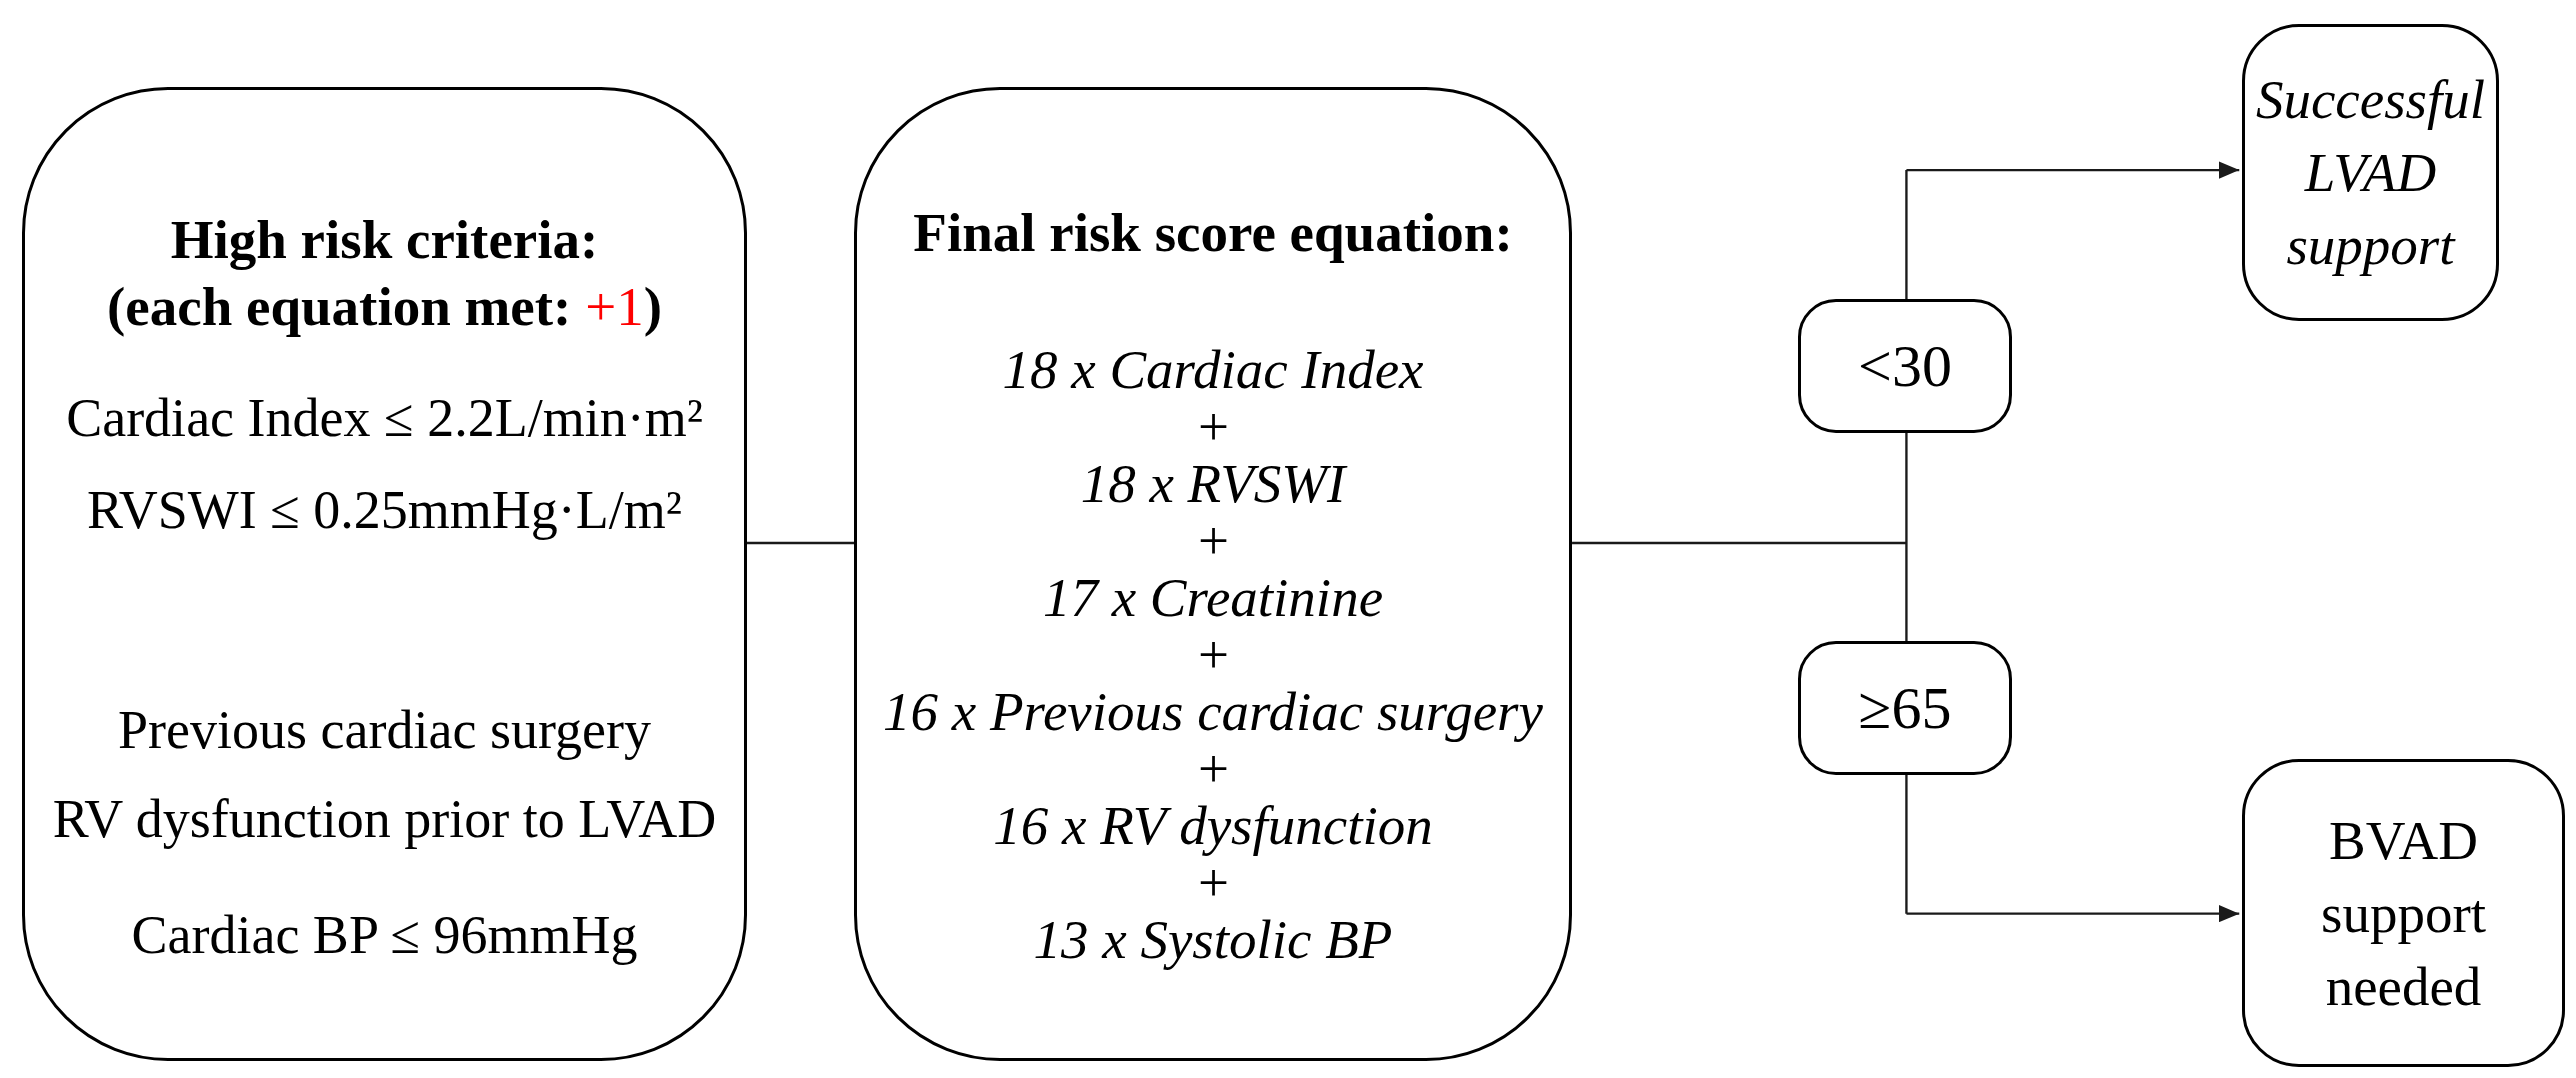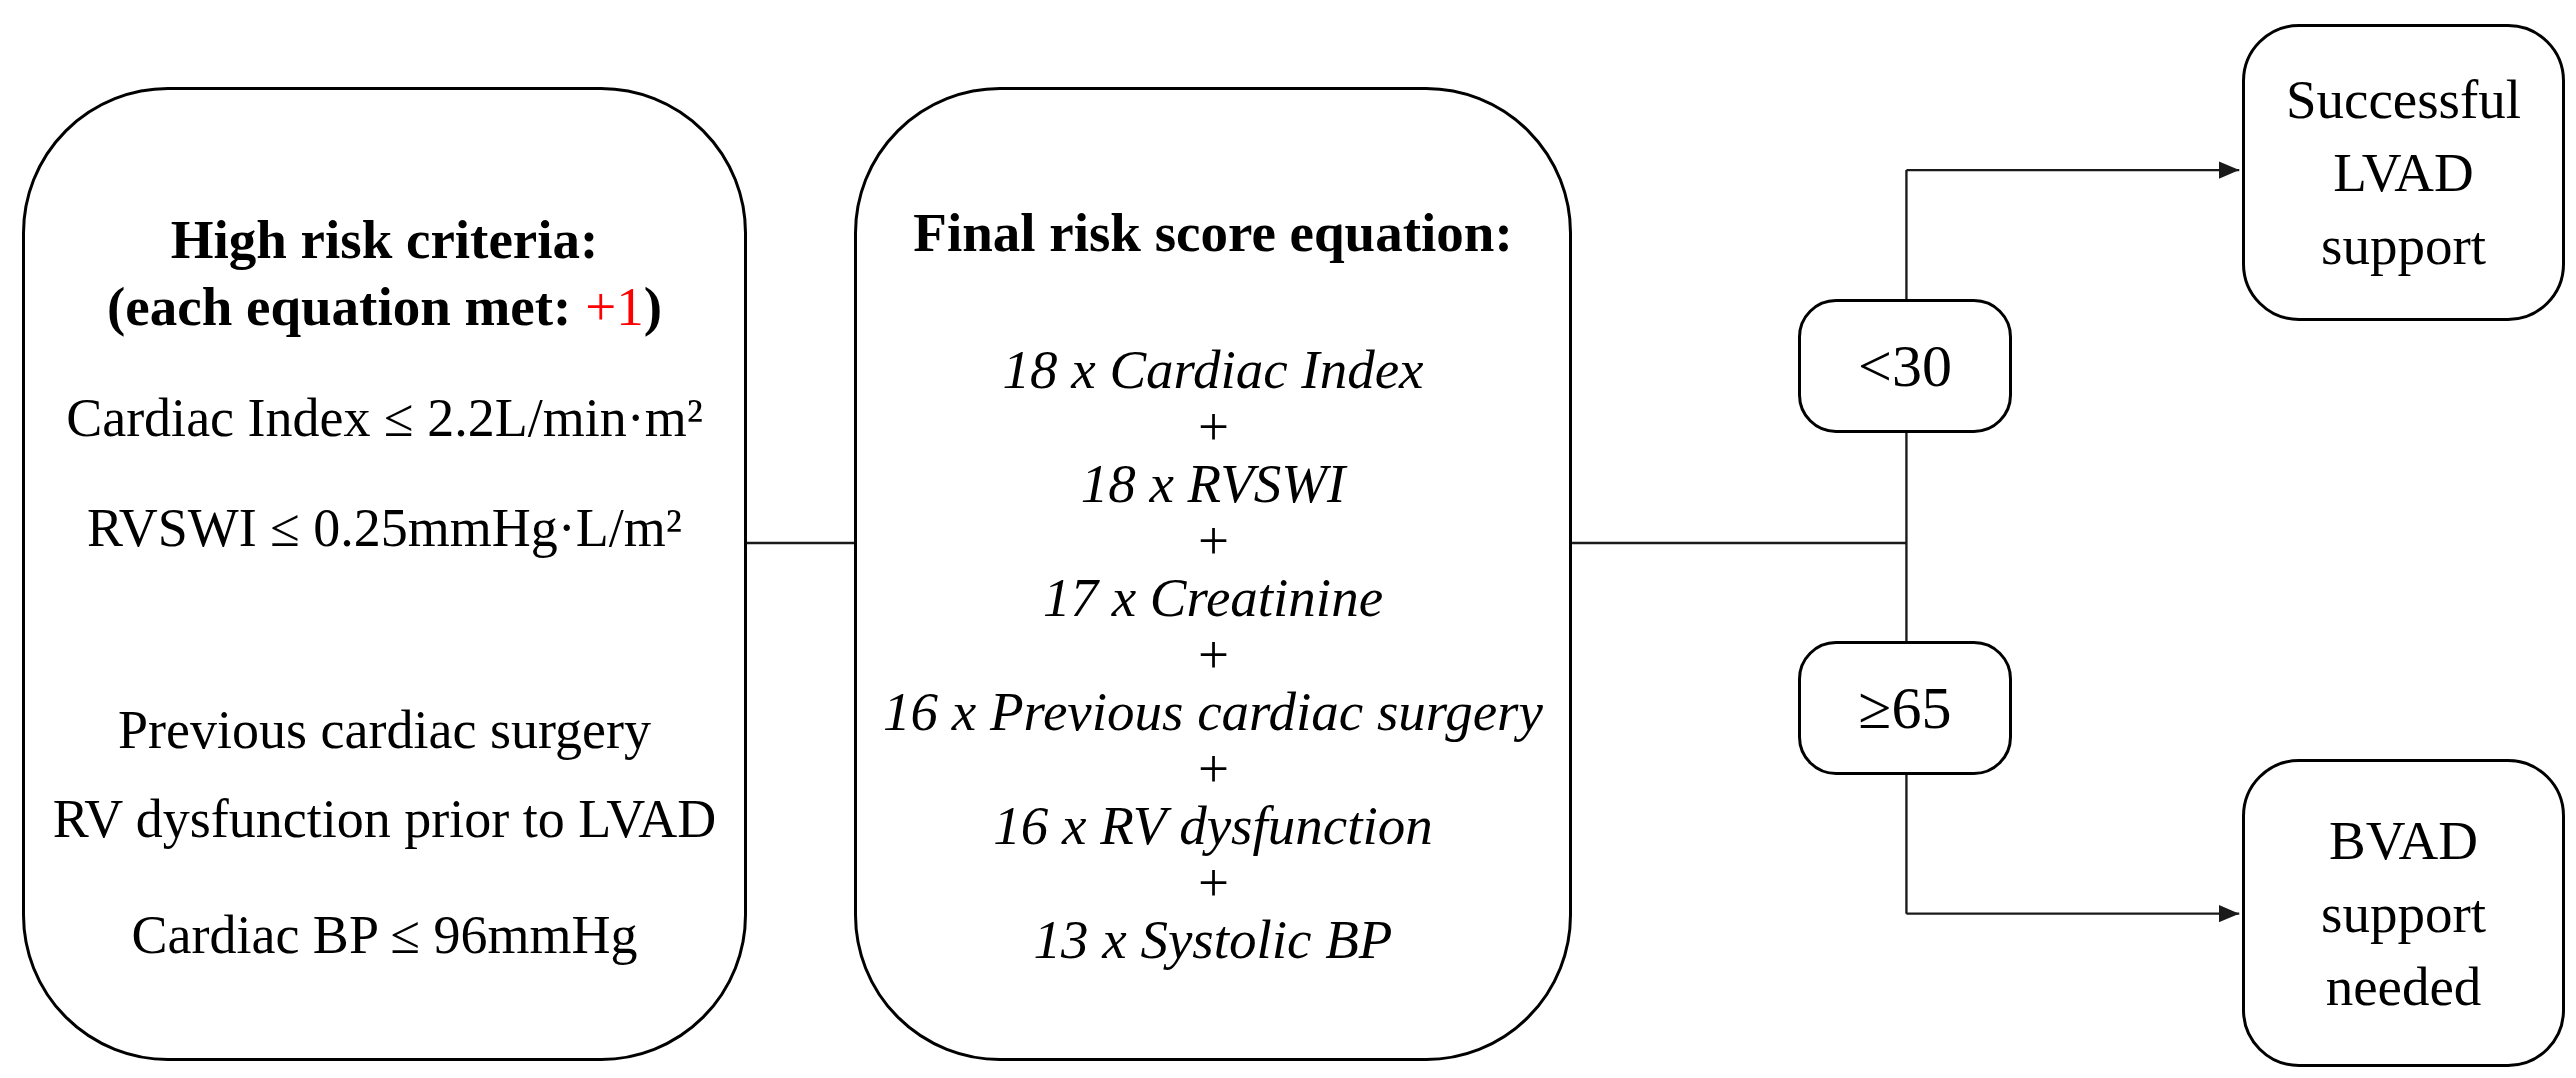--- a/index.html
+++ b/index.html
@@ -23,21 +23,21 @@
   #high-risk-box { left:22px; top:65px; width:725px; height:974px; }
   #equation-box  { left:854px; top:65px; width:718px; height:974px; }
   .outcome-box {
     border-radius:57px;
     display:flex; align-items:center; justify-content:center;
     text-align:center;
     font-size:55px; line-height:73px;
     white-space:pre-line;
     z-index:2;
   }
-  #lvad-box { left:2242px; top:23.6px;  width:323px; height:297px; }
+  #lvad-box { left:2242px; top:23.6px;  width:257px; height:297px;font-style:italic; }
   #bvad-box { left:2242px; top:759px; width:323px; height:308px; }
   .score-box {
     left:1798px; width:214px; height:134px;
     border-radius:38px; border-width:3.9px;
     display:flex; align-items:center; justify-content:center;
     font-size:60px;
     z-index:3;
   }
   #lt30-box { top:299px; }
   #ge65-box { top:641px; }
@@ -74,21 +74,21 @@
     <line x1="1998" y1="690" x2="2423" y2="690" stroke="#1a1a1a" stroke-width="3"></line>
     <line x1="2423" y1="216" x2="2423" y2="1161" stroke="#1a1a1a" stroke-width="3"></line>
     <line x1="2423" y1="216" x2="2846" y2="216" stroke="#1a1a1a" stroke-width="3" marker-end="url(#arrowhead)"></line>
     <line x1="2423" y1="1161" x2="2846" y2="1161" stroke="#1a1a1a" stroke-width="3" marker-end="url(#arrowhead)"></line>
   </svg>
 
   <div class="node big-box" id="high-risk-box">
     <div class="abs-line bold" style="top:149px">High risk criteria:</div>
     <div class="abs-line bold" style="top:216px"><span>(each equation met: </span><span class="red">+1</span><span>)</span></div>
     <div class="abs-line" style="top:328px">Cardiac Index ≤ 2.2L/min·m²</div>
-    <div class="abs-line" style="top:438px">RVSWI ≤ 0.25mmHg·L/m²</div>
+    <div class="abs-line" style="top:420px">RVSWI ≤ 0.25mmHg·L/m²</div>
     <div class="abs-line" style="top:640px">Previous cardiac surgery</div>
     <div class="abs-line" style="top:729px">RV dysfunction prior to LVAD</div>
     <div class="abs-line" style="top:845px">Cardiac BP ≤ 96mmHg</div>
   </div>
 
   <div class="node big-box" id="equation-box">
     <div class="abs-line bold" style="top:142px">Final risk score equation:</div>
     <div class="eq-block">18 x Cardiac Index
 +
 18 x RVSWI

